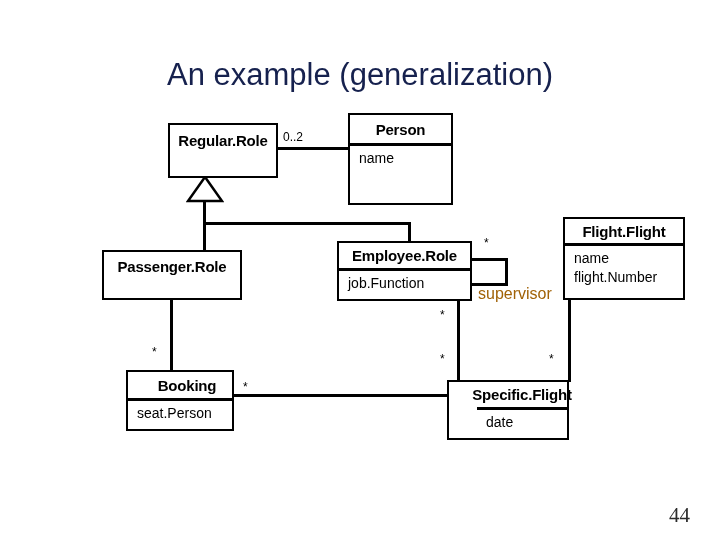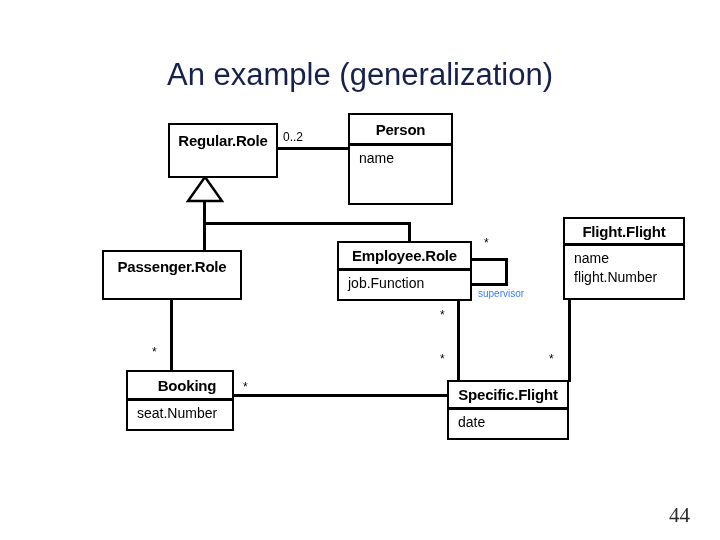--- a/index.html
+++ b/index.html
@@ -78,22 +78,22 @@
   .mult {
     position: absolute;
     font-size: 12px;
     color: #000000;
     white-space: nowrap;
     z-index: 6;
     line-height: 14px;
   }
   .assoc-label {
     position: absolute;
-    font-size: 10px;
-    color: #3b82f6;
+    font-size: 16px;
+    color: #a16207;
     white-space: nowrap;
     z-index: 6;
     background: #ffffff;
     line-height: 16px;
   }
   .gen-triangle {
     position: absolute;
     z-index: 6;
   }
   #page-number {
@@ -173,28 +173,28 @@
   <div class="ln-v" style="left:170px; top:300px; height:70px;"></div>
   <div class="mult" style="left:152px; top:345px;">*</div>
 
   <div class="ln-v" style="left:457px; top:300px; height:82px;"></div>
   <div class="mult" style="left:440px; top:308px;">*</div>
   <div class="mult" style="left:440px; top:352px;">*</div>
 
   <div class="uml-class" style="left:126px; top:370px; width:108px; height:61px;">
     <div class="uml-name sep" style="height:29px;padding-left:14px;">Booking</div>
     <div class="uml-attrs">
-      <div>seat.Number</div>
+      <div>seat.Person</div>
     </div>
   </div>
 
   <div class="ln-h" style="left:234px; top:394px; width:214px;"></div>
   <div class="mult" style="left:243px; top:380px;">*</div>
 
-  <div class="uml-class" style="left:447px; top:380px; width:122px; height:60px;">
+  <div class="uml-class" style="left:447px; top:380px; width:122px; height:60px;padding-left:28px;">
     <div class="uml-name sep" style="height:28px;">Specific.Flight</div>
     <div class="uml-attrs">
       <div>date</div>
     </div>
   </div>
 
   <div id="page-number">44</div>
 
 </div>
 

